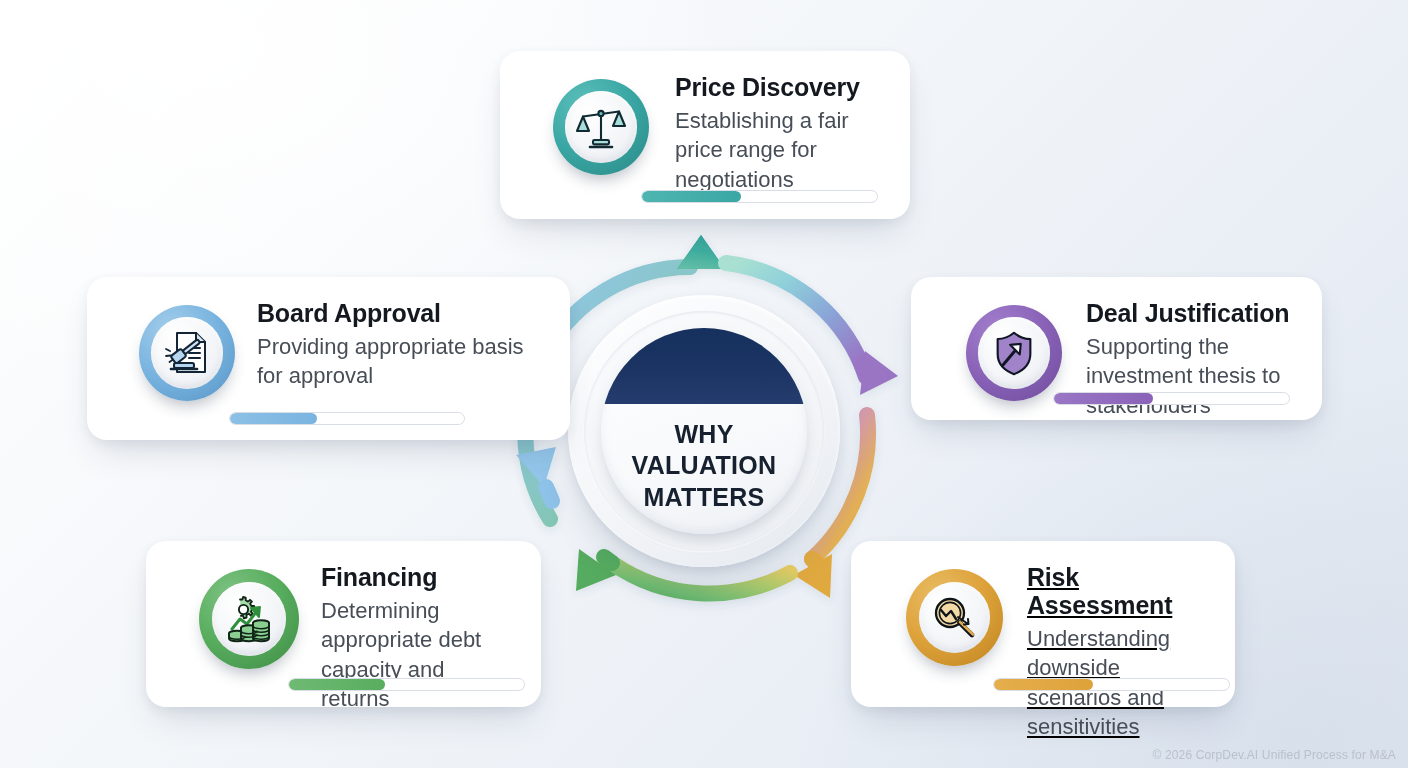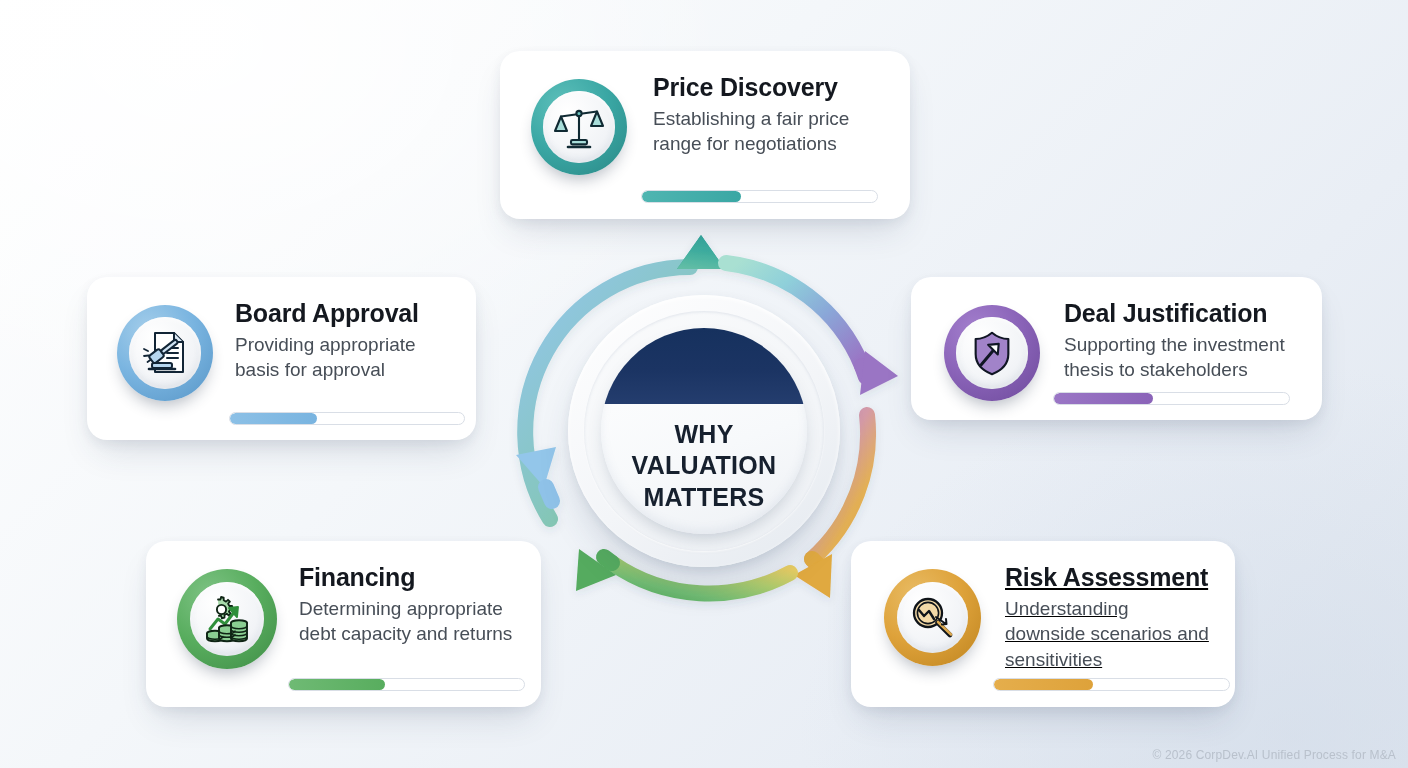--- a/index.html
+++ b/index.html
@@ -26,33 +26,33 @@
 
   
   .card {
     position: absolute;
     background: #ffffff;
     border-radius: 20px;
     box-shadow: 0 18px 34px -10px rgba(40,60,90,0.17),
                 0 4px 12px rgba(40,60,90,0.07);
     display: flex;
     align-items: flex-start;
-    padding: 22px 24px 18px 16px;
+    padding: 22px 24px 18px 38px;
   }
   .card-body { flex: 1; min-width: 0; }
   .card-title {
     font-size: 25px;
     font-weight: 700;
     color: #14181f;
     letter-spacing: -0.2px;
     line-height: 1.12;
     margin-bottom: 5px;
   }
   .card-desc {
-    font-size: 19px;
+    font-size: 22px;
     color: #474e57;
     line-height: 1.33;
     font-weight: 400;
   }
   .progress-track {
     position: absolute;
     height: 13px;
     border-radius: 7px;
     background: #ffffff;
     border: 1px solid #d9dee6;
@@ -74,21 +74,21 @@
   .medallion-inner {
     border-radius: 50%;
     background: radial-gradient(circle at 34% 28%, #ffffff 0%, #f2f4f7 62%, #e6eaef 100%);
     display: flex; align-items: center; justify-content: center;
     box-shadow: inset 0 2px 5px rgba(255,255,255,0.9),
                 inset 0 -3px 7px rgba(70,90,115,0.10);
   }
 
   
   #card-price    { left: 500px; top: 51px;  width: 410px; height: 168px; }
-  #card-board    { left: 87px;  top: 277px; width: 389px; height: 163px; }
+  #card-board    { left: 87px;  top: 277px; width: 483px; height: 163px; }
   #card-deal     { left: 911px; top: 277px; width: 411px; height: 143px; }
   #card-fin      { left: 146px; top: 541px; width: 395px; height: 166px; }
   #card-risk     { left: 851px; top: 541px; width: 384px; height: 166px; text-decoration: underline; }
 
   #card-price  .medallion { width: 96px; height: 96px; margin: 6px 26px 0 15px; }
   #card-board  .medallion { width: 96px; height: 96px; margin: 6px 22px 0 14px; }
   #card-deal   .medallion { width: 96px; height: 96px; margin: 6px 24px 0 17px; }
   #card-fin    .medallion { width: 100px; height: 100px; margin: 6px 22px 0 15px; }
   #card-risk   .medallion { width: 97px; height: 97px; margin: 6px 24px 0 17px; }
   .medallion-inner { width: 74%; height: 74%; }

